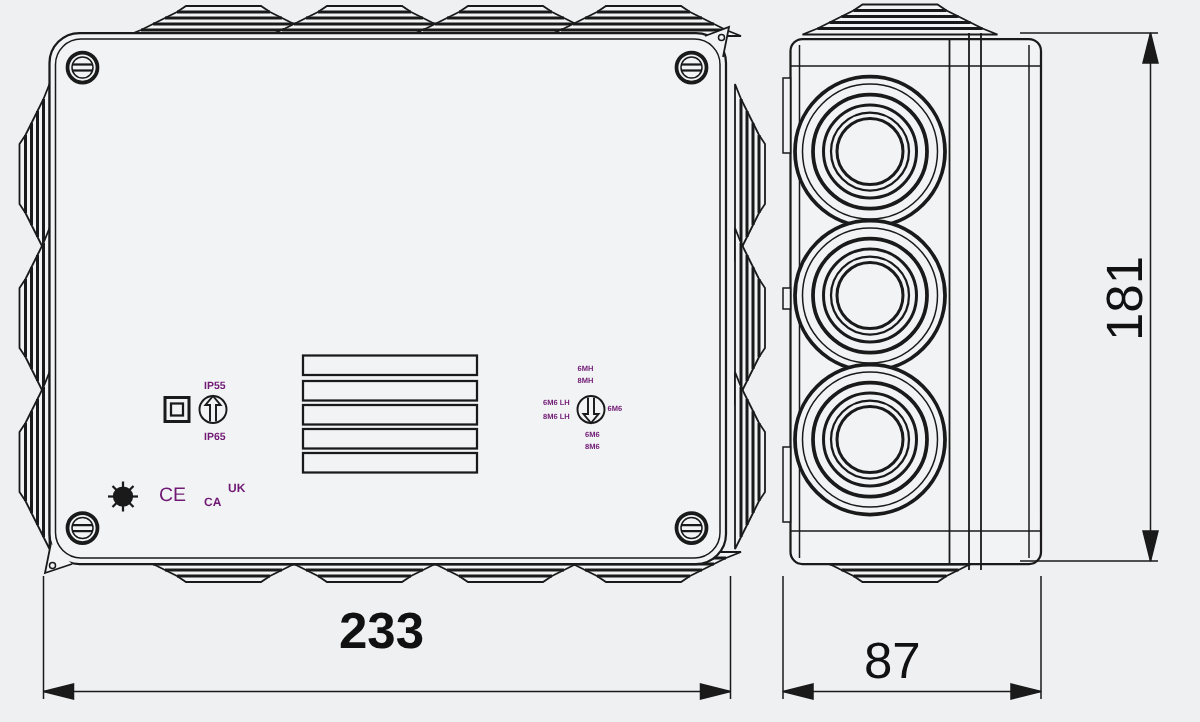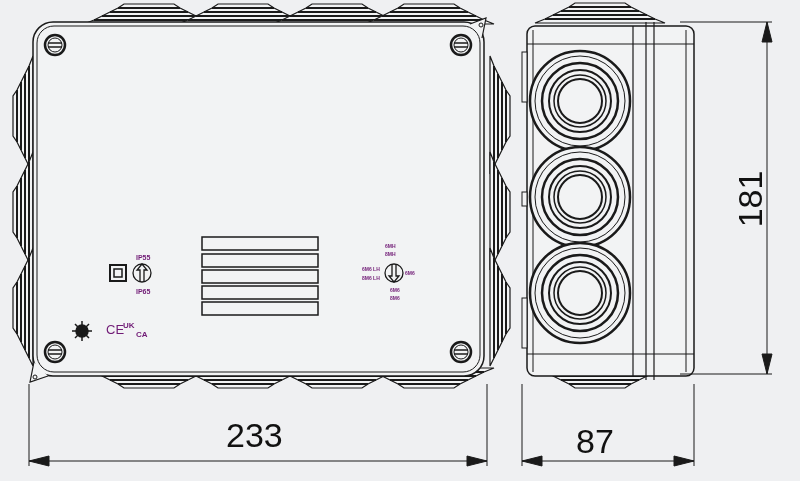--- a/index.html
+++ b/index.html
@@ -141,28 +141,28 @@
     <path d="M522 461 L542 456 L542 466 Z"></path>
       <path d="M694 461 L674 456 L674 466 Z"></path>
     <line x1="680" y1="22" x2="772" y2="22"></line>
     <line x1="680" y1="374" x2="772" y2="374"></line>
     <line x1="767" y1="22" x2="767" y2="374"></line>
     <path d="M767 22 L762 42 L772 42 Z"></path>
       <path d="M767 374 L762 354 L772 354 Z"></path>
   </g>
 </svg>
 
-<div class="dim" style="left:226px;top:418px;">233</div>
+<div class="dim" style="left:226px;top:404px;font-weight:bold;">233</div>
 <div class="dim" style="left:576px;top:424px;">87</div>
 <div class="dim" style="left:722px;top:182px;transform:rotate(-90deg);transform-origin:center;">181</div>
 
 <div class="mark" style="left:136px;top:254px;font-size:7px;">IP55</div>
 <div class="mark" style="left:136px;top:288px;font-size:7px;">IP65</div>
 <div class="mark" style="left:106px;top:323px;font-size:13px;font-weight:normal;">CE</div>
-<div class="mark" style="left:123px;top:322px;font-size:8px;">UK</div>
+<div class="mark" style="left:152px;top:322px;font-size:8px;">UK</div>
 <div class="mark" style="left:136px;top:331px;font-size:8px;">CA</div>
 
 <div class="mark" style="left:385px;top:244px;font-size:5px;">6MH</div>
 <div class="mark" style="left:385px;top:252px;font-size:5px;">8MH</div>
 <div class="mark" style="left:362px;top:267px;font-size:5px;">6M6 LH</div>
 <div class="mark" style="left:362px;top:276px;font-size:5px;">8M6 LH</div>
 <div class="mark" style="left:405px;top:271px;font-size:5px;">6M6</div>
 <div class="mark" style="left:390px;top:288px;font-size:5px;">6M6</div>
 <div class="mark" style="left:390px;top:296px;font-size:5px;">8M6</div>
 

